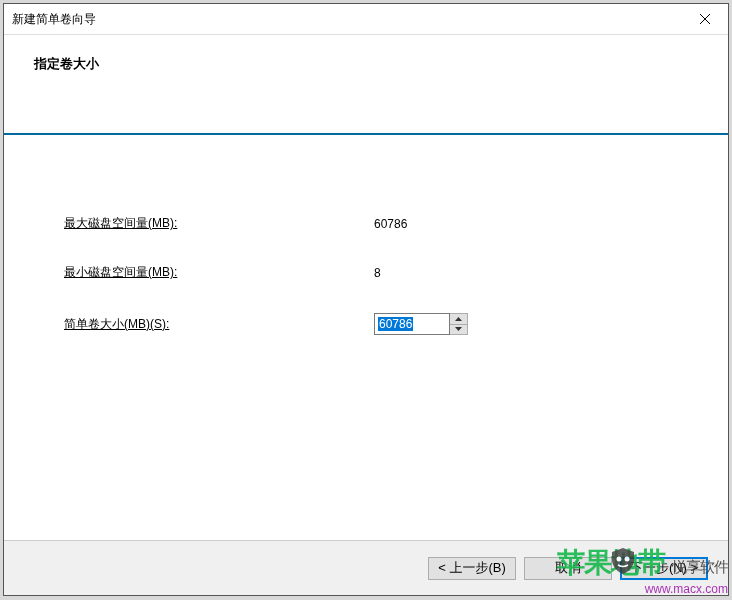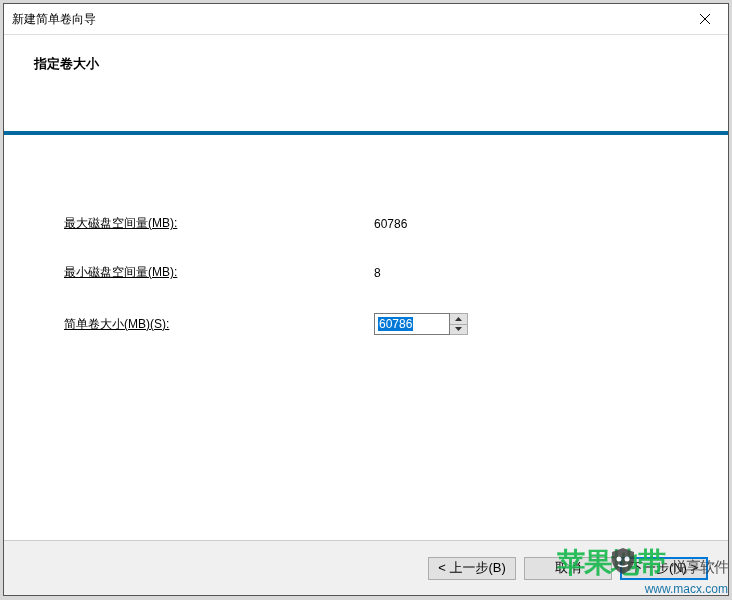--- a/index.html
+++ b/index.html
@@ -43,21 +43,21 @@
       justify-content: center;
       cursor: pointer;
     }
     .close-btn svg {
       width: 10px;
       height: 10px;
     }
     .header-section {
       height: 100px;
       padding: 20px 34px 10px 30px;
-      border-bottom: 4px solid #0369a1;
+      border-bottom: 2px solid #0369a1;
       position: relative;
     }
     .header-title {
       font-size: 13px;
       font-weight: bold;
       color: #000;
       margin-bottom: 6px;
     }
     .header-subtitle {
       font-size: 12px;
@@ -156,21 +156,21 @@
       opacity: 0.9;
     }
     .watermark-top {
       font-size: 28px;
       color: #17b84d;
       font-weight: bold;
       letter-spacing: -1px;
     }
     .watermark-url {
       font-size: 12px;
-      color: #0369a1;
+      color: #a21caf;
       text-align: right;
     }
     .shield-icon {
       position: absolute;
       right: 90px;
       bottom: 20px;
       width: 30px;
       height: 30px;
     }
   </style>

